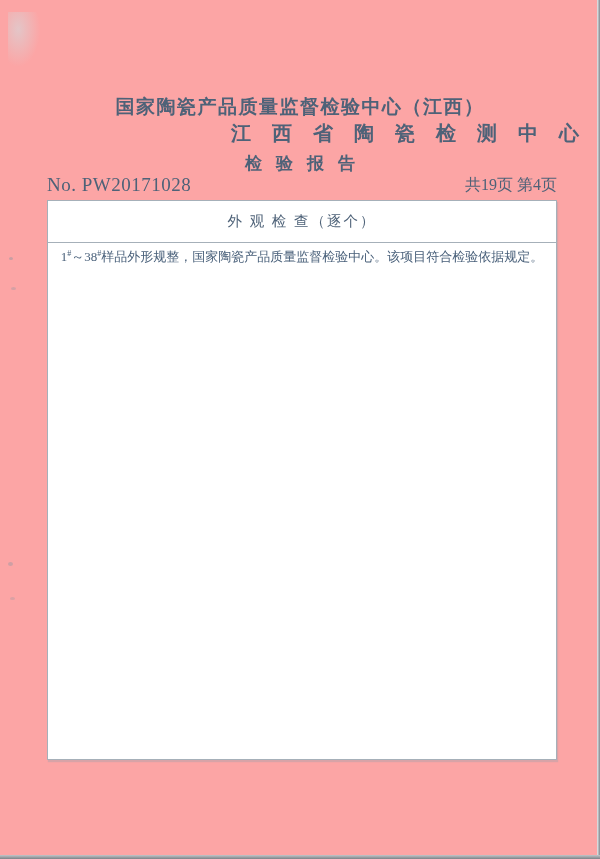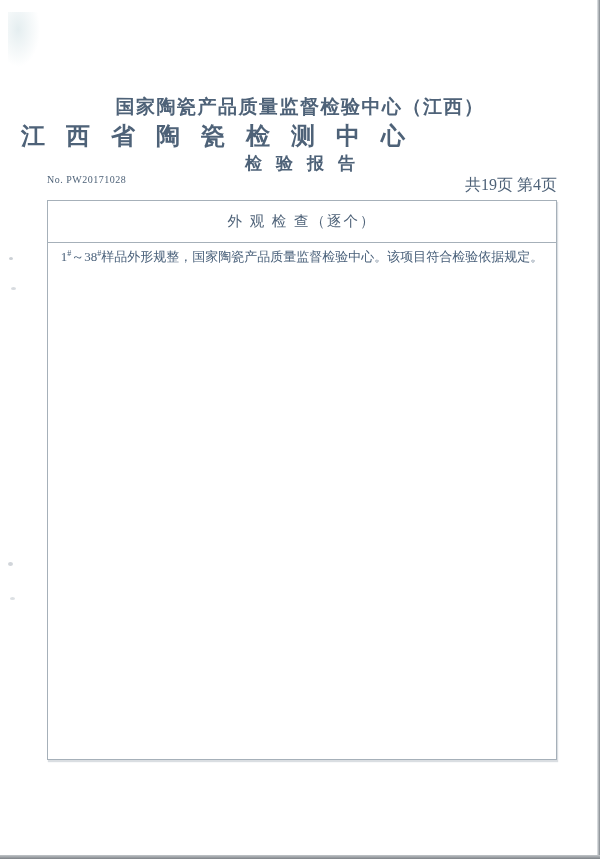--- a/index.html
+++ b/index.html
@@ -1,20 +1,20 @@
 <!DOCTYPE html>
 <html><head>
 <meta charset="utf-8">
 <style>
   * { margin:0; padding:0; box-sizing:border-box; }
   html,body { background:#e9e9e9; }
   .page {
     position:relative;
     width:600px; height:859px;
-    background:#ffffff;
+    background:#fca5a5;
     overflow:hidden;
     font-family:"Liberation Serif", serif;
     color:#4e6278;
   }
   
   .scan-edge-right  { position:absolute; top:0; right:0; width:3px; height:100%;
                       background:linear-gradient(to right,#e7eaec,#82888e); }
   .scan-edge-bottom { position:absolute; bottom:0; left:0; width:100%; height:4px;
                       background:linear-gradient(to bottom,#c2c6c9,#7d8287); }
   .speck { position:absolute; border-radius:50%; background:#8b97a2; }
@@ -22,27 +22,27 @@
   .speck.s2 { left:11px; top:287px; width:5px; height:3px; opacity:.35; }
   .speck.s3 { left:8px;  top:562px; width:5px; height:4px; opacity:.40; }
   .speck.s4 { left:10px; top:597px; width:5px; height:3px; opacity:.30; }
   .smudge   { position:absolute; left:8px; top:12px; width:34px; height:58px;
               background:radial-gradient(ellipse at 30% 30%, #cfe0e4 0%, rgba(255,255,255,0) 65%);
               opacity:.55; }
 
   
   .title-1 { position:absolute; top:94px;  left:0; width:100%; text-align:center;
              font-size:19px; font-weight:600; letter-spacing:1.5px; white-space:nowrap; }
-  .title-2 { position:absolute; top:120px; left:0; width:100%; text-align:left;
-             font-size:24px; font-weight:600; letter-spacing:21px; padding-left:21px; white-space:nowrap; }
+  .title-2 { position:absolute; top:120px; left:0; width:100%; text-align:right;
+             font-size:20px; font-weight:600; letter-spacing:21px; padding-left:21px; white-space:nowrap; }
   .title-3 { position:absolute; top:152px; left:0; width:100%; text-align:center;
              font-size:17px; font-weight:600; letter-spacing:14px; padding-left:14px; white-space:nowrap; }
 
   
-  .report-no  { position:absolute; left:47px;  top:174px; font-size:10px; letter-spacing:.5px; }
+  .report-no  { position:absolute; left:47px;  top:174px; font-size:19px; letter-spacing:.5px; }
   .pagination { position:absolute; right:43px; top:175px; font-size:16px; }
 
   
   .section-box {
     position:absolute; left:47px; top:200px; width:510px; height:560px;
     border:1.5px solid #a6b0b9; background:#fff;
     box-shadow:1px 2px 1px rgba(150,160,172,.35);
     text-align:center;
   }
   .section-header {

